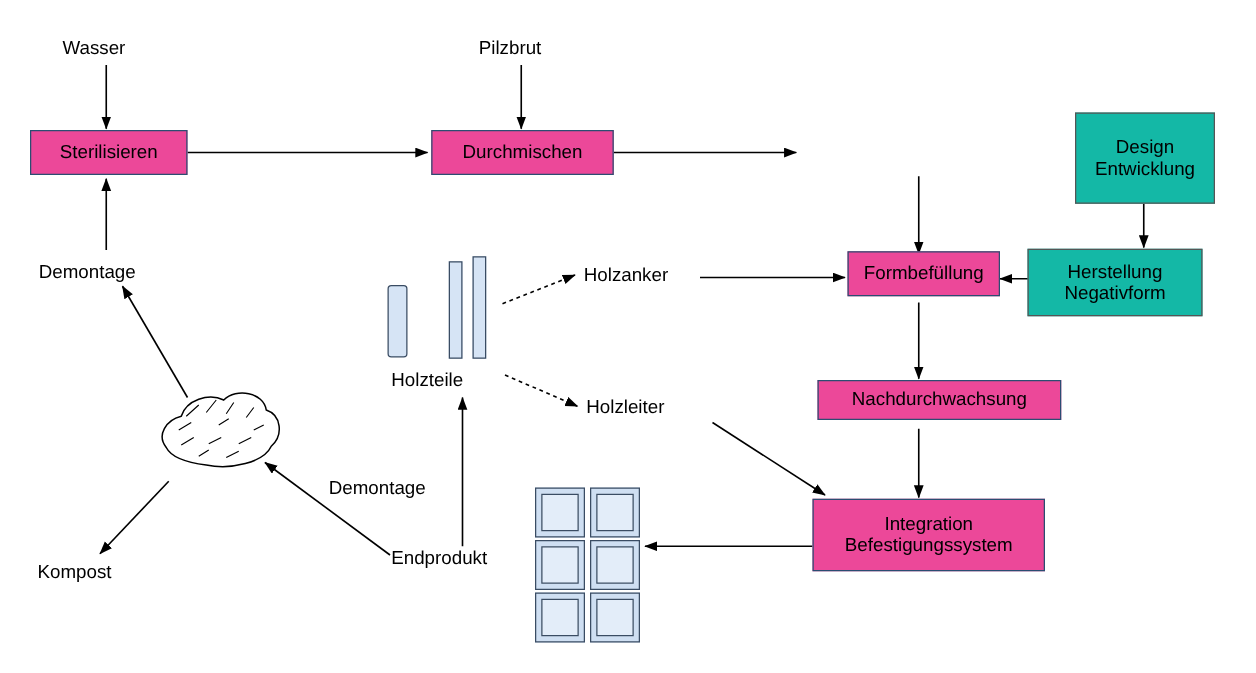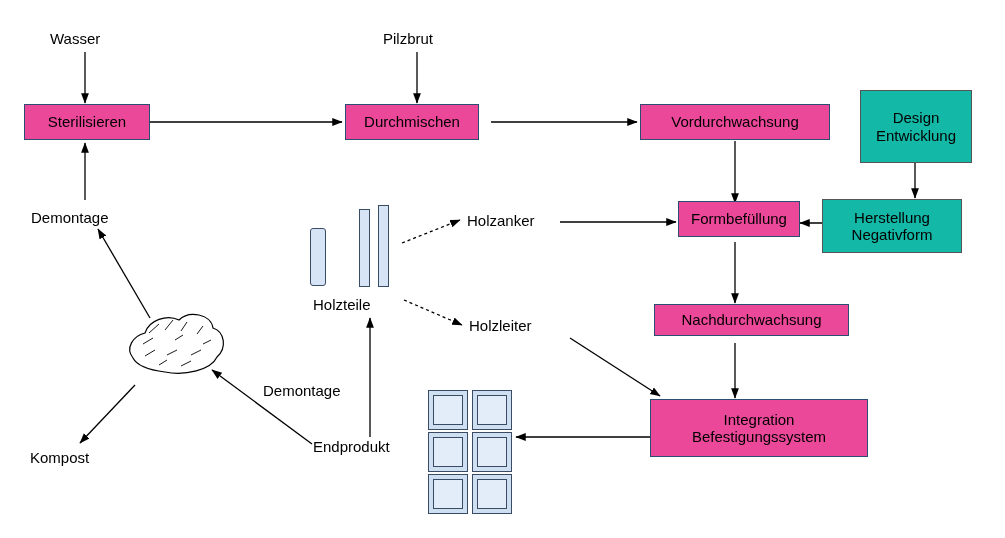--- a/index.html
+++ b/index.html
@@ -123,47 +123,44 @@
 
     <line x1="85" y1="200" x2="85" y2="143" stroke="#000" stroke-width="1.3" marker-end="url(#arrow)"></line>
 
     <line x1="135" y1="385" x2="80" y2="443" stroke="#000" stroke-width="1.3" marker-end="url(#arrow)"></line>
   </svg>
 
   <div class="node blue" style="left:24px; top:104px; width:126px; height:36px;">
     <span>Sterilisieren</span>
   </div>
 
-  <div class="node blue" style="left:345px; top:104px; width:134px; height:36px;">
+  <div class="node blue" style="left:345px; top:104px; width:146px; height:36px;">
     <span>Durchmischen</span>
   </div>
 
-  <div class="node blue" style="left:640px; top:104px; width:190px; height:36px;">
-    <span>Vordurchwachsung</span>
-  </div>
 
   <div class="node grey" style="left:860px; top:90px; width:112px; height:73px;">
     <span>Design
 Entwicklung</span>
   </div>
 
   <div class="node grey" style="left:822px; top:199px; width:140px; height:54px;">
     <span>Herstellung
 Negativform</span>
   </div>
 
   <div class="node blue" style="left:678px; top:201px; width:122px; height:36px;">
     <span>Formbefüllung</span>
   </div>
 
   <div class="node blue" style="left:622px; top:304px; width:195px; height:32px;margin-left:32px;">
     <span>Nachdurchwachsung</span>
   </div>
 
-  <div class="node blue" style="left:650px; top:399px; width:218px; height:58px;">
+  <div class="node blue" style="left:650px; top:399px; width:186px; height:58px;">
     <span>Integration
 Befestigungssystem</span>
   </div>
 
   <div class="label" style="left:50px; top:30px;">Wasser</div>
   <div class="label" style="left:383px; top:30px;">Pilzbrut</div>
   <div class="label" style="left:31px; top:209px;">Demontage</div>
   <div class="label" style="left:30px; top:449px;text-align:center;">Kompost</div>
   <div class="label" style="left:467px; top:212px;">Holzanker</div>
   <div class="label" style="left:469px; top:317px;">Holzleiter</div>

